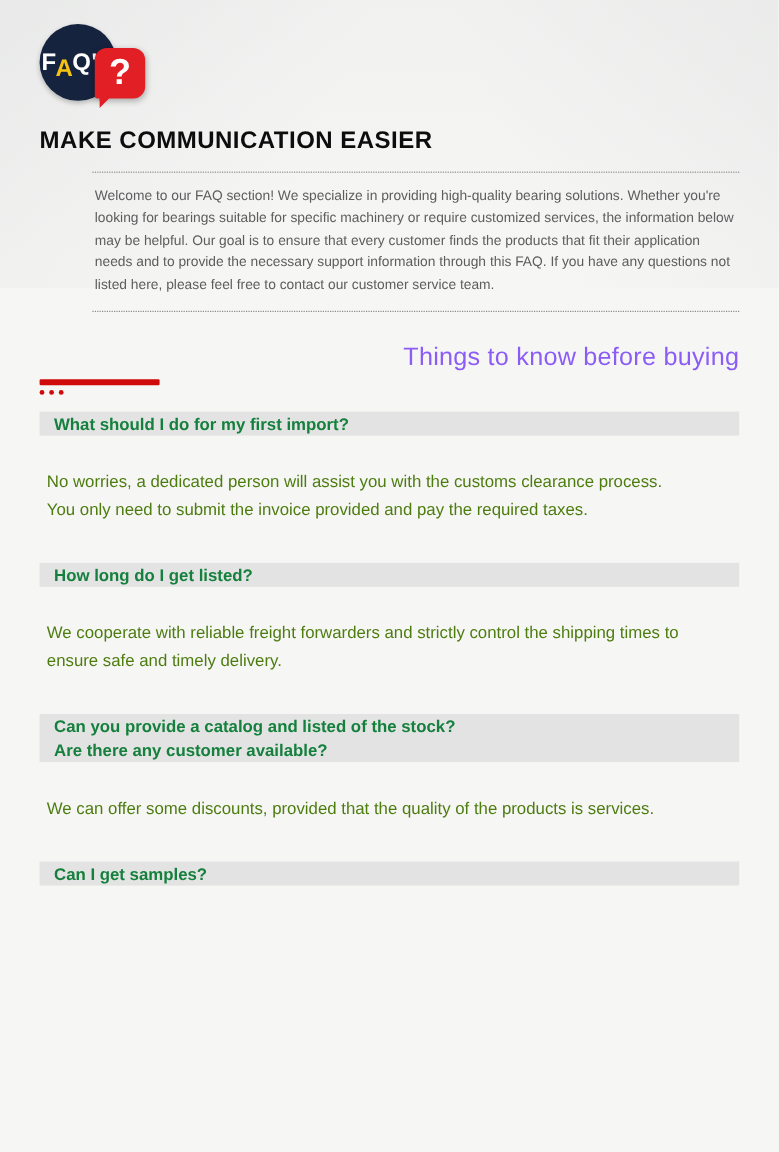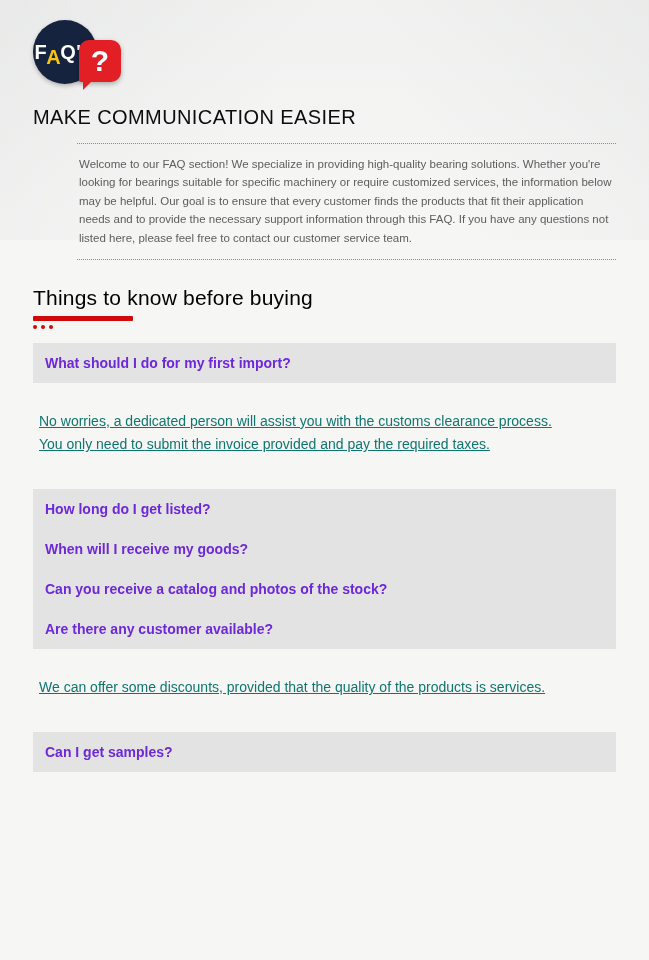--- a/index.html
+++ b/index.html
@@ -83,21 +83,21 @@
   .logo-badge span {
     color: #ffffff;
     font-weight: bold;
     font-size: 30px;
     line-height: 1;
   }
 
   
   .main-title {
     font-size: 20px;
-    font-weight: 400;
+    font-weight: 700;
     color: #0d0d0d;
     letter-spacing: 0.4px;
     margin: 8px 0 14px 0;
   }
 
   
   .intro {
     border-top: 1px dotted #8a8a8a;
     border-bottom: 1px dotted #8a8a8a;
     padding: 11px 2px 12px 2px;
@@ -108,22 +108,23 @@
     margin-left: 44px;
   }
 
   
   .section-head {
     margin-bottom: 8px;
   }
   .section-title {
     font-size: 21px;
     font-weight: 500;
-    color: #000000;
+    color: #8b5cf6;
     letter-spacing: 0.2px;
+    text-align: right;
   }
   .title-underline {
     width: 100px;
     height: 5px;
     background: #cf0a0a;
     margin-top: 6px;
     border-radius: 1px;
   }
   .title-dots {
     display: flex;
@@ -133,37 +134,36 @@
   .title-dots i {
     width: 4px; height: 4px;
     background: #cf0a0a;
     border-radius: 50%;
   }
 
   
   .faq-list { margin-top: 14px; }
   .faq-q {
     background: #e3e3e3;
-    color: #6d28d9;
+    color: #15803d;
     font-size: 14px;
     font-weight: 700;
     padding: 7px 12px;
     line-height: 1;
-    height: 40px;
+    height: 20px;
     display: flex;
     align-items: center;
     cursor: pointer;
   }
   .faq-a {
     font-size: 14px;
-    color: #0f766e;
+    color: #4d7c0f;
     line-height: 1.65;
     margin: 27px 2px 33px 6px;
     white-space: pre-line;
-    text-decoration: underline;
   }
 </style>
 </head>
 <body>
 
 <div class="page">
   <div class="texture"></div>
 
   <div class="content">
 
@@ -198,25 +198,26 @@
         <div class="faq-q">What should I do for my first import?</div>
         <div class="faq-a">No worries, a dedicated person will assist you with the customs clearance process.
 You only need to submit the invoice provided and pay the required taxes.</div>
       </div>
 
       <div class="faq-item">
         <div class="faq-q">How long do I get listed?</div>
       </div>
 
       <div class="faq-item">
-        <div class="faq-q">When will I receive my goods?</div>
-      </div>
-
-      <div class="faq-item">
-        <div class="faq-q">Can you receive a catalog and photos of the stock?</div>
+        <div class="faq-a">We cooperate with reliable freight forwarders and strictly control the shipping times to
+ensure safe and timely delivery.</div>
+      </div>
+
+      <div class="faq-item">
+        <div class="faq-q">Can you provide a catalog and listed of the stock?</div>
       </div>
 
       <div class="faq-item">
         <div class="faq-q">Are there any customer available?</div>
         <div class="faq-a">We can offer some discounts, provided that the quality of the products is services.</div>
       </div>
 
       <div class="faq-item">
         <div class="faq-q">Can I get samples?</div>
 

